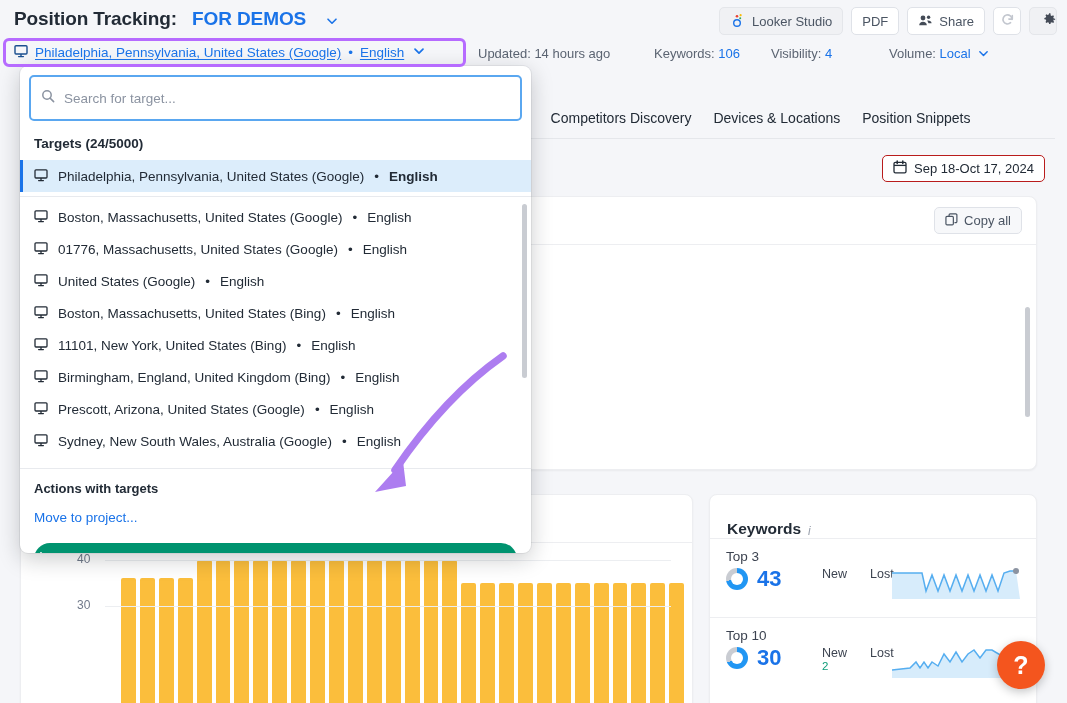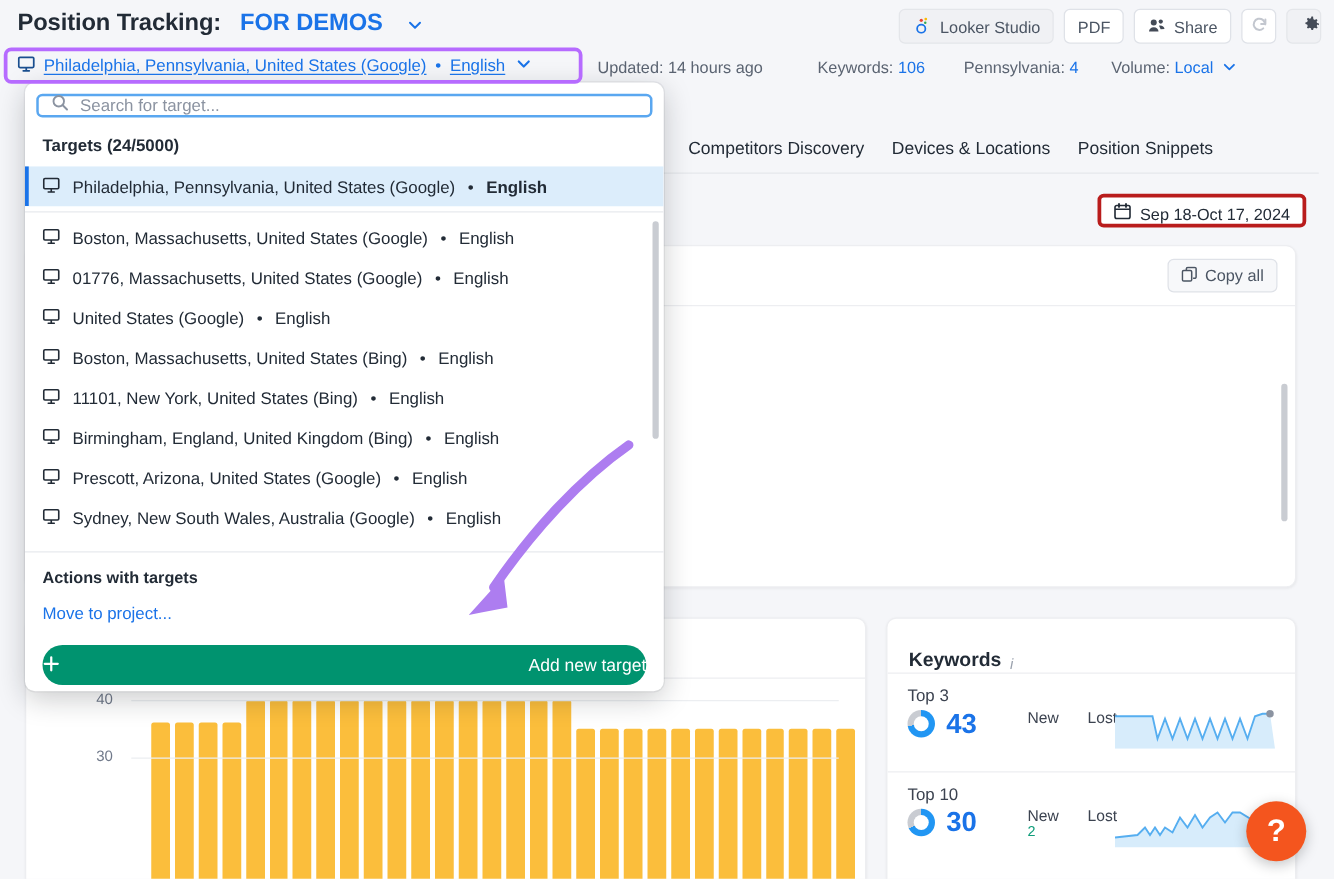--- a/index.html
+++ b/index.html
@@ -39,22 +39,22 @@
     position: absolute; top: 110px; left: 0; width: 1067px; height: 30px;
     display: flex; align-items: flex-start; gap: 22px; padding-left: 20px;
     font-size: 14px; color: #222b36;
   }
   .tab { cursor: pointer; white-space: nowrap; }
   .tabs-rule { position: absolute; top: 138px; left: 20px; width: 1035px; height: 1px; background: #e5e7eb; }
 
   
   .daterange {
     position: absolute; top: 155px; right: 22px; height: 27px;
-    border: 3px solid #b91c1c; border-radius: 5px; background: #fff;
-    display: flex; align-items: flex-end; gap: 7px; padding: 0 10px;
+    border: 1px solid #b91c1c; border-radius: 5px; background: #fff;
+    display: flex; align-items: center; gap: 7px; padding: 0 10px;
     font-size: 13px; color: #222b36; cursor: pointer;
   }
 
   
   .insights-card {
     position: absolute; top: 196px; left: 20px; width: 1017px; height: 274px;
     background: #fff; border-radius: 8px; border: 1px solid #edeef1;
     box-shadow: 0 1px 2px rgba(20,23,28,.05); overflow: hidden;
   }
   .insights-head { position: relative; height: 48px; border-bottom: 1px solid #edeef1; }
@@ -128,21 +128,21 @@
 
   
   .dropdown {
     position: absolute; left: 20px; top: 66px; width: 511px; height: 487px;
     background: #fff; border-radius: 8px; z-index: 55;
     box-shadow: 0 6px 22px rgba(20,23,28,.22), 0 0 0 1px rgba(20,23,28,.06);
     overflow: hidden;
   }
   .dd-searchwrap { padding: 9px 9px 7px 9px; }
   .dd-search {
-    height: 19px; border: 2px solid #5aa7f0; border-radius: 5px; background: #fff;
+    height: 46px; border: 2px solid #5aa7f0; border-radius: 5px; background: #fff;
     display: flex; align-items: center; gap: 9px; padding: 0 10px;
   }
   .dd-search input {
     border: none; outline: none; font-size: 13.5px; color: #222b36;
     font-family: "Liberation Sans", sans-serif; width: 100%; background: transparent;
   }
   .dd-search input::placeholder { color: #8b93a1; }
   .dd-sect { font-size: 13.5px; font-weight: 700; color: #222b36; padding: 8px 14px 9px 14px; }
   .dd-list { position: relative; height: 308px; overflow: hidden; }
   .dd-item {
@@ -238,21 +238,21 @@
 
   <div class="meta meta-updated">
     <span>Updated:</span>
     <span>14 hours ago</span>
   </div>
   <div class="meta meta-keywords">
     <span>Keywords:</span>
     <span class="val">106</span>
   </div>
   <div class="meta meta-comp">
-    <span>Pennsylvania:</span>
+    <span>Visibility:</span>
     <span class="val">4</span>
   </div>
   <div class="meta meta-vol">
     <span>Volume:</span>
     <span class="val">Local</span>
     <span style="margin-left:4px;">
       <svg width="11" height="11" viewBox="0 0 12 12" style="vertical-align:-1px;">
           <path d="M2 4.2 L6 8.2 L10 4.2" stroke="#1a73e8" stroke-width="1.6" fill="none" stroke-linecap="round" stroke-linejoin="round"></path>
         </svg>
     </span>

